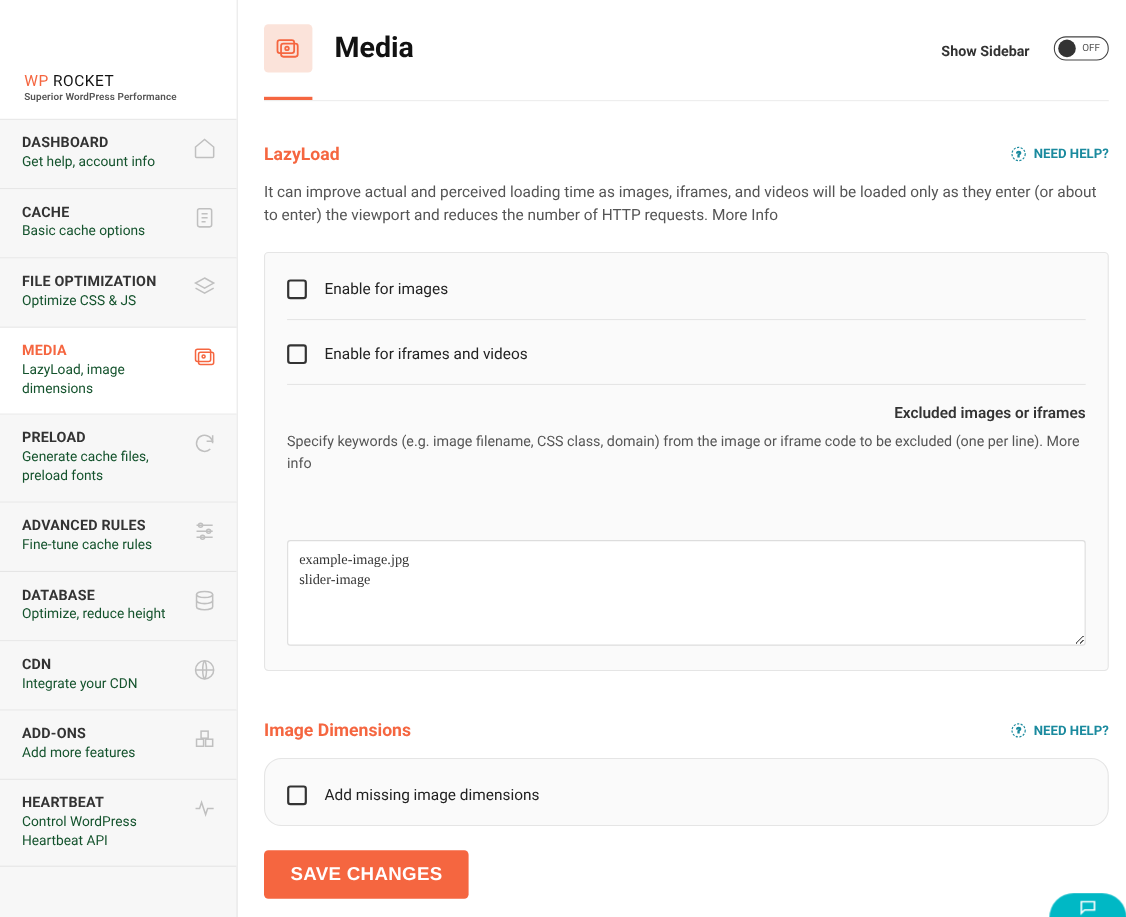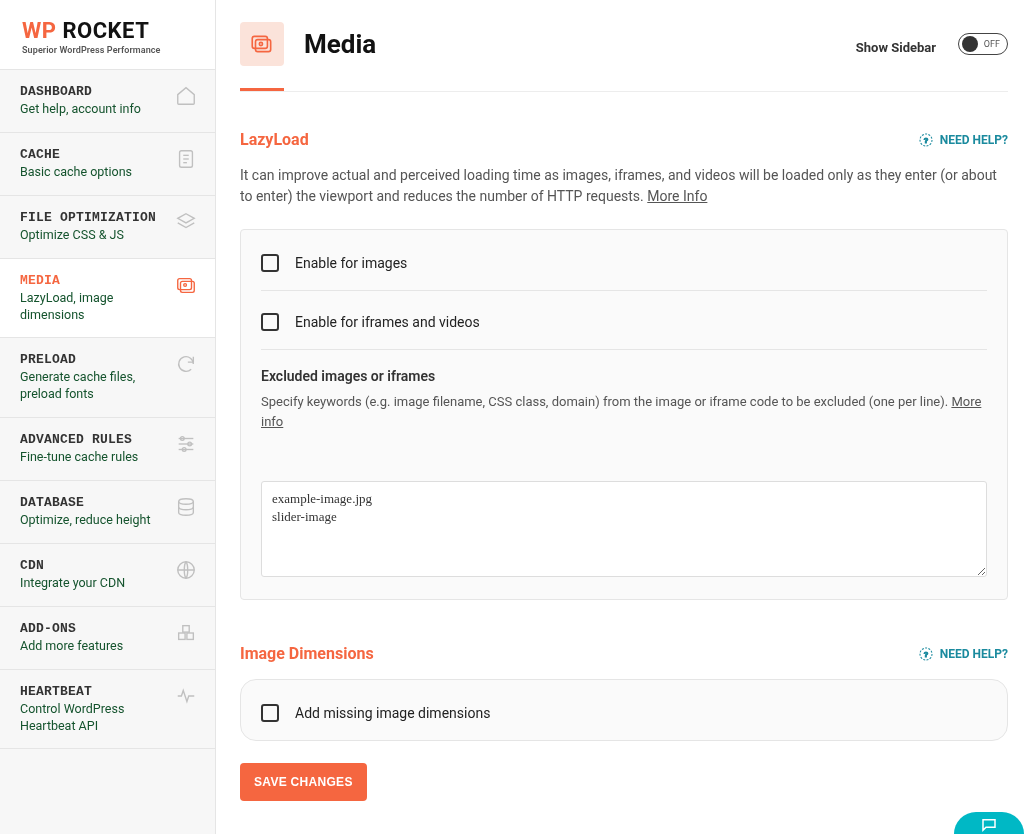--- a/index.html
+++ b/index.html
@@ -3,28 +3,28 @@
 <meta charset="utf-8">
 <style>
 * { margin: 0; padding: 0; box-sizing: border-box; }
 body { font-family: -apple-system, BlinkMacSystemFont, "Segoe UI", Roboto, Helvetica, Arial, sans-serif; background: #fff; color: #333; width: 1024px; height: 834px; overflow: hidden; }
 
 .container { display: flex; width: 100%; height: 100%; }
 
 
 .sidebar { width: 216px; background: #f7f7f7; border-right: 1px solid #e5e5e5; }
 .logo-area { background: #fff; padding: 18px 18px 14px 22px; border-bottom: 1px solid #e5e5e5; }
-.logo-title { font-size: 22px; font-weight: 700; letter-spacing: 0.5px; color: #121212; }
+.logo-title { font-size: 14px; font-weight: 400; letter-spacing: 0.5px; color: #121212; margin-top: 48px; }
 .logo-wp { color: #f56640; }
 .logo-sub { font-size: 9px; color: #555; font-weight: 600; letter-spacing: 0.1px; margin-top: 2px; }
 
 .nav-item { display: flex; align-items: flex-start; justify-content: space-between; padding: 14px 18px 14px 20px; border-bottom: 1px solid #e5e5e5; cursor: pointer; background: #f7f7f7; }
 .nav-item.active { background: #fff; }
 .nav-item .nav-text { flex: 1; }
-.nav-title { font-size: 13px; font-weight: 700; color: #333; text-transform: uppercase; letter-spacing: 0.2px; font-family: Liberation Mono, monospace; }
+.nav-title { font-size: 13px; font-weight: 700; color: #333; text-transform: uppercase; letter-spacing: 0.2px; }
 .nav-item.active .nav-title { color: #f56640; }
 .nav-desc { font-size: 12.5px; color: #14532d; margin-top: 2px; line-height: 1.35; }
 .nav-icon { width: 22px; height: 22px; color: #c0c0c0; margin-top: 1px; flex-shrink: 0; }
 .nav-item.active .nav-icon { color: #f56640; }
 
 
 .main { flex: 1; padding: 0 16px 0 24px; overflow-y: auto; }
 .page-header { display: flex; align-items: center; justify-content: space-between; padding: 22px 0 0 0; }
 .page-header-left { display: flex; align-items: center; gap: 20px; }
 .page-icon { width: 44px; height: 44px; background: #fbe3da; border-radius: 4px; display: flex; align-items: center; justify-content: center; color: #f56640; }
@@ -38,34 +38,34 @@
 .tab-underline { height: 3px; width: 44px; background: #f56640; margin-top: 22px; margin-bottom: 0; }
 .header-divider { border: none; border-top: 1px solid #ededed; margin-bottom: 38px; }
 
 
 .section-header { display: flex; align-items: center; justify-content: space-between; margin-bottom: 16px; }
 .section-title { font-size: 16px; font-weight: 700; color: #f56640; }
 .help-link { display: flex; align-items: center; gap: 6px; color: #1a8a9e; font-size: 12px; font-weight: 700; cursor: pointer; }
 .help-icon { width: 16px; height: 16px; color: #1a8a9e; }
 
 .section-desc { font-size: 14px; color: #555; line-height: 1.5; margin-bottom: 22px; }
-.more-info { text-decoration: underline; color: #555; cursor: pointer; }
+.more-info { color: #555; cursor: pointer; }
 
 .panel { border: 1px solid #e5e5e5; border-radius: 4px; padding: 20px 20px 18px 20px; background: #fafafa; margin-bottom: 44px; }
 
 .check-row { display: flex; align-items: center; gap: 16px; padding: 4px 0 18px 0; border-bottom: 1px solid #e5e5e5; margin-bottom: 18px; }
 .check-row.last { border-bottom: none; margin-bottom: 0; padding-bottom: 0; }
 .checkbox { width: 18px; height: 18px; border: 2px solid #333; border-radius: 3px; display: inline-block; cursor: pointer; flex-shrink: 0; }
 .check-label { font-size: 14px; font-weight: 400; color: #222; }
 
-.excluded-title { font-size: 14px; font-weight: 600; color: #333; margin-bottom: 8px; margin-top: 6px; }
-.excluded-desc { font-size: 13px; color: #555; margin-bottom: 10px; line-height: 1.5; }
+.excluded-title { font-size: 14px; font-weight: 600; color: #333; margin-bottom: 8px; margin-top: 6px; text-align: right; }
+.excluded-desc { font-size: 13px; color: #555; margin-bottom: 20px; line-height: 1.5; }
 .excluded-textarea { width: 100%; height: 96px; border: 1px solid #ddd; border-radius: 3px; background: #fff; padding: 8px 10px; font-family: Georgia, serif; font-size: 13px; color: #333; resize: both; line-height: 1.35; margin-top: 40px; }
 
-.save-btn { background: #f56640; color: #fff; border: none; border-radius: 4px; padding: 12px 14px; font-size: 12px; font-weight: 700; letter-spacing: 0.3px; cursor: pointer; }
+.save-btn { background: #f56640; color: #fff; border: none; border-radius: 4px; padding: 12px 24px; font-size: 17px; font-weight: 700; letter-spacing: 0.3px; cursor: pointer; }
 
 .chat-bubble { position: fixed; right: 0px; bottom: 0px; width: 70px; height: 22px; background: #00b8c5; border-radius: 30px 30px 0 0; display: flex; align-items: flex-end; justify-content: center; color: #fff; overflow:hidden;}
 </style>
 </head>
 <body>
 
 <div class="container">
 
   <aside class="sidebar">
     <div class="logo-area">

